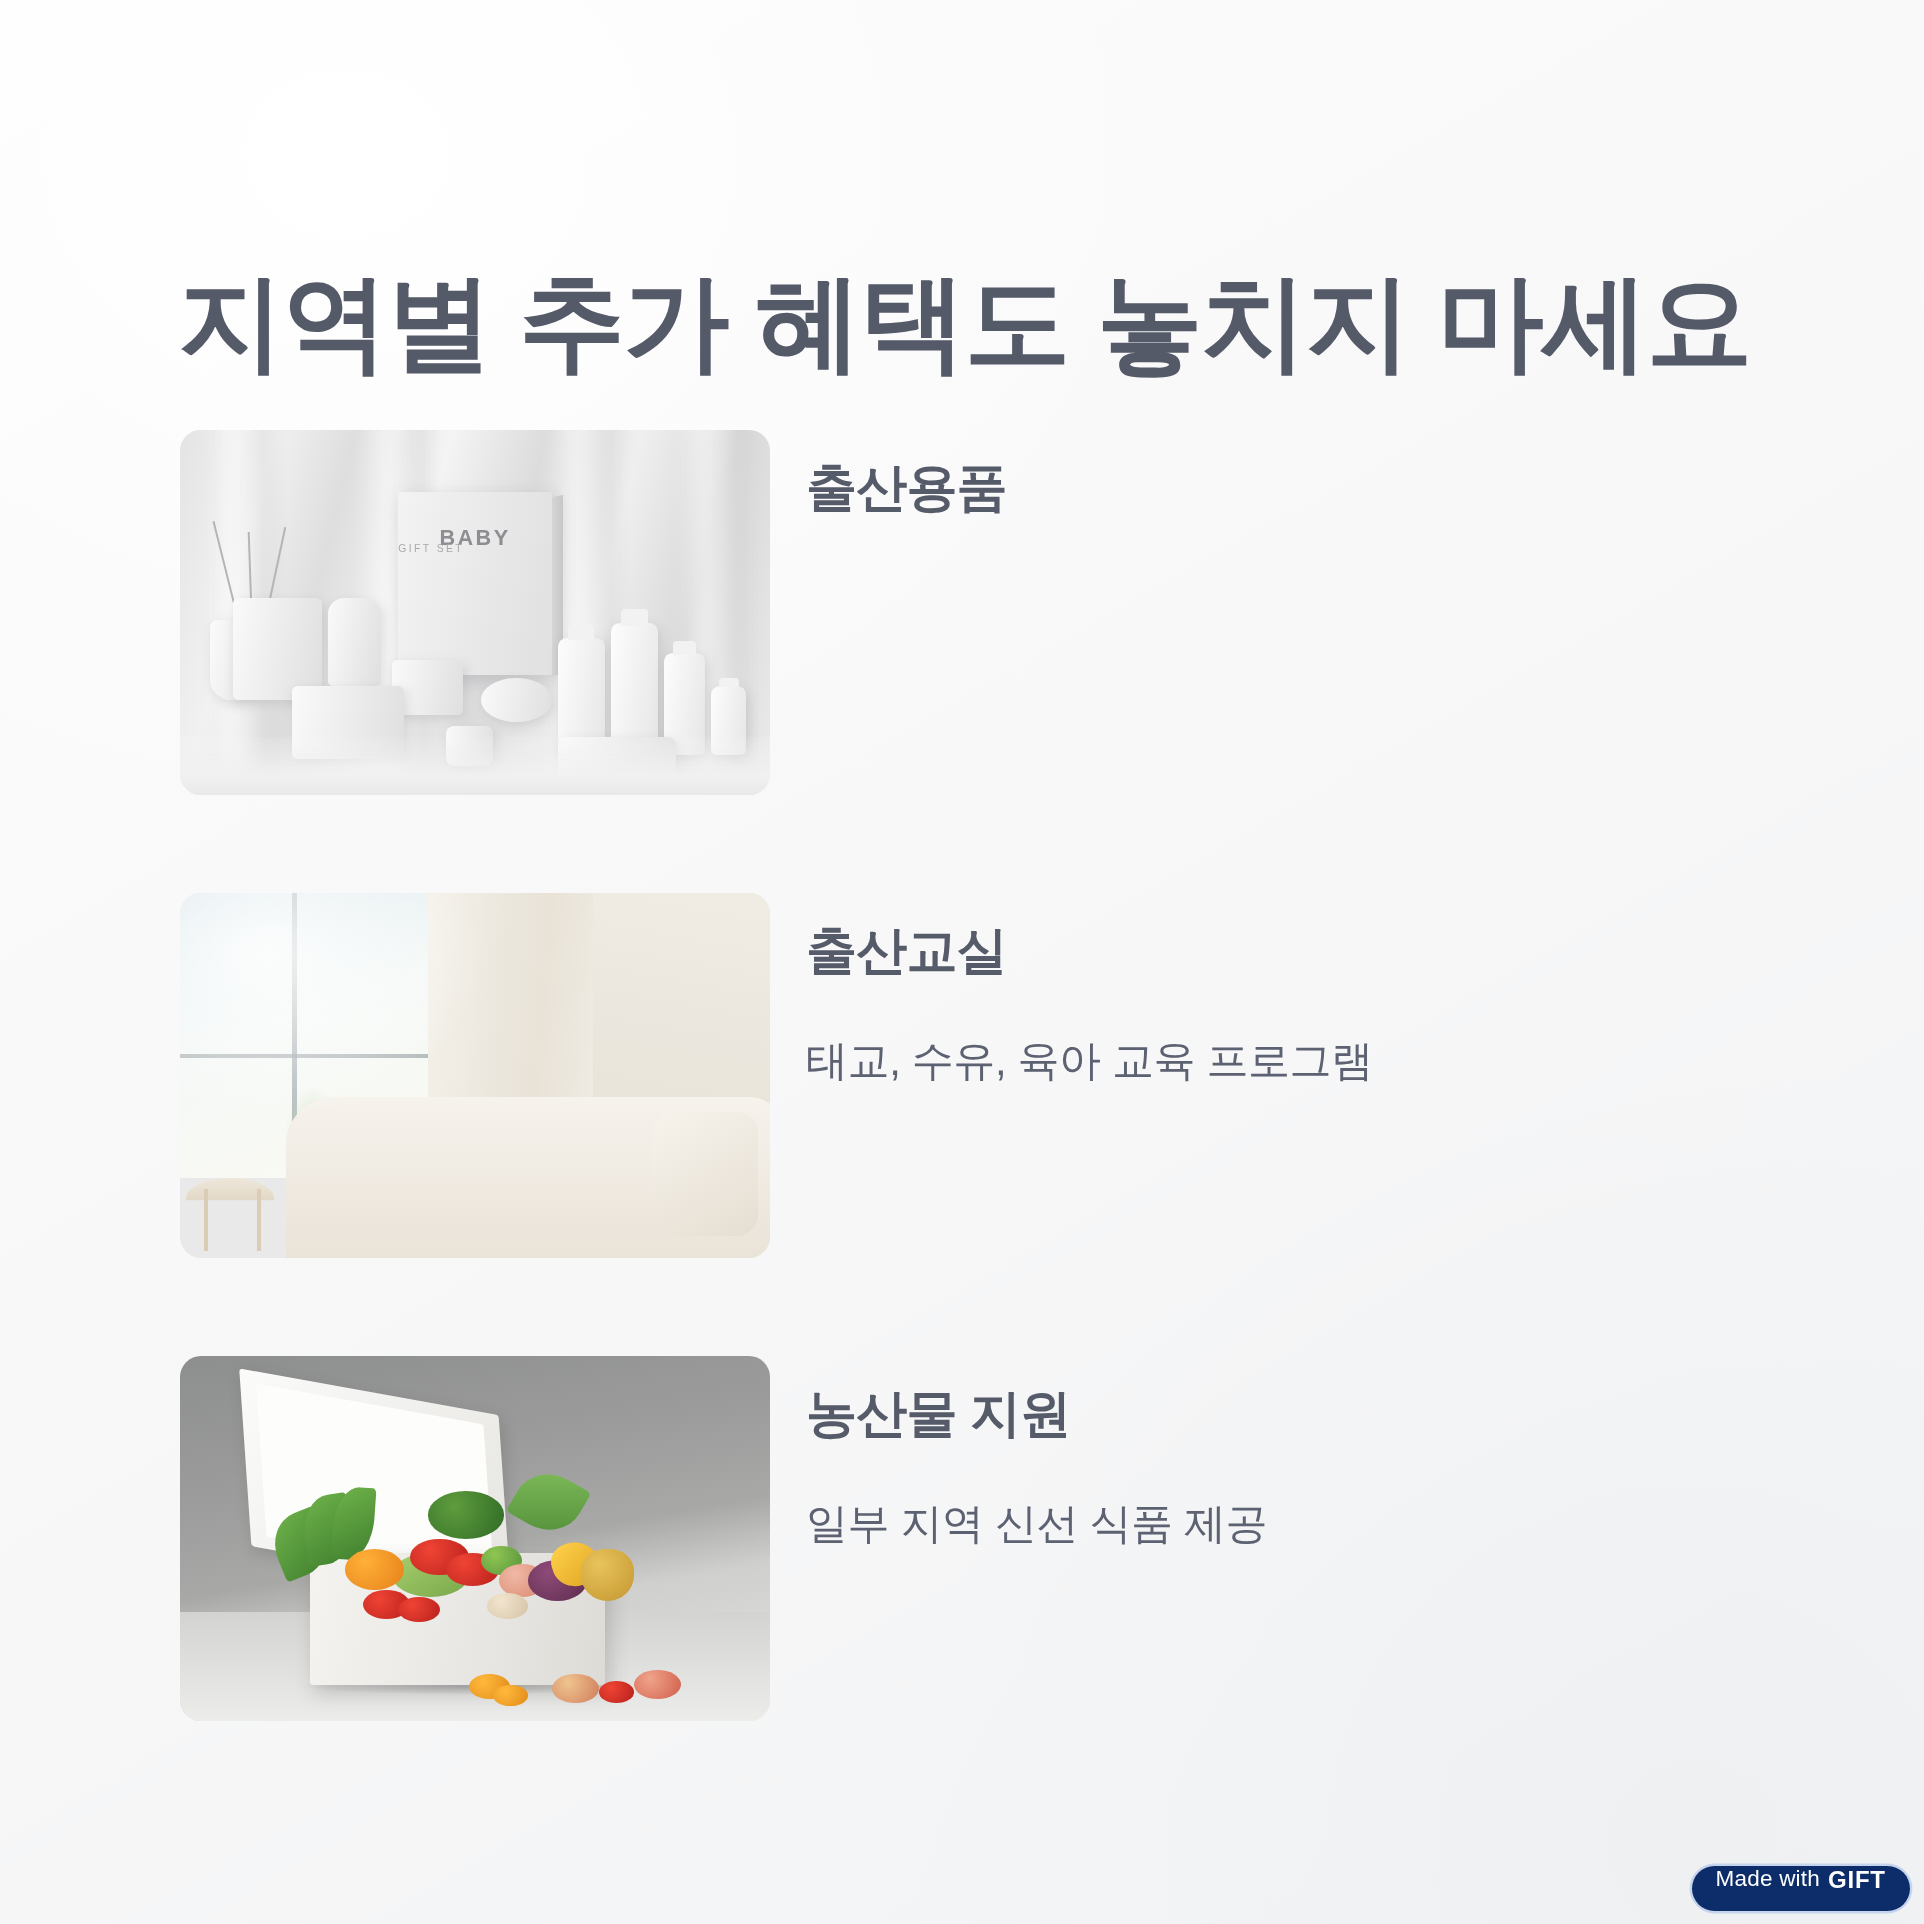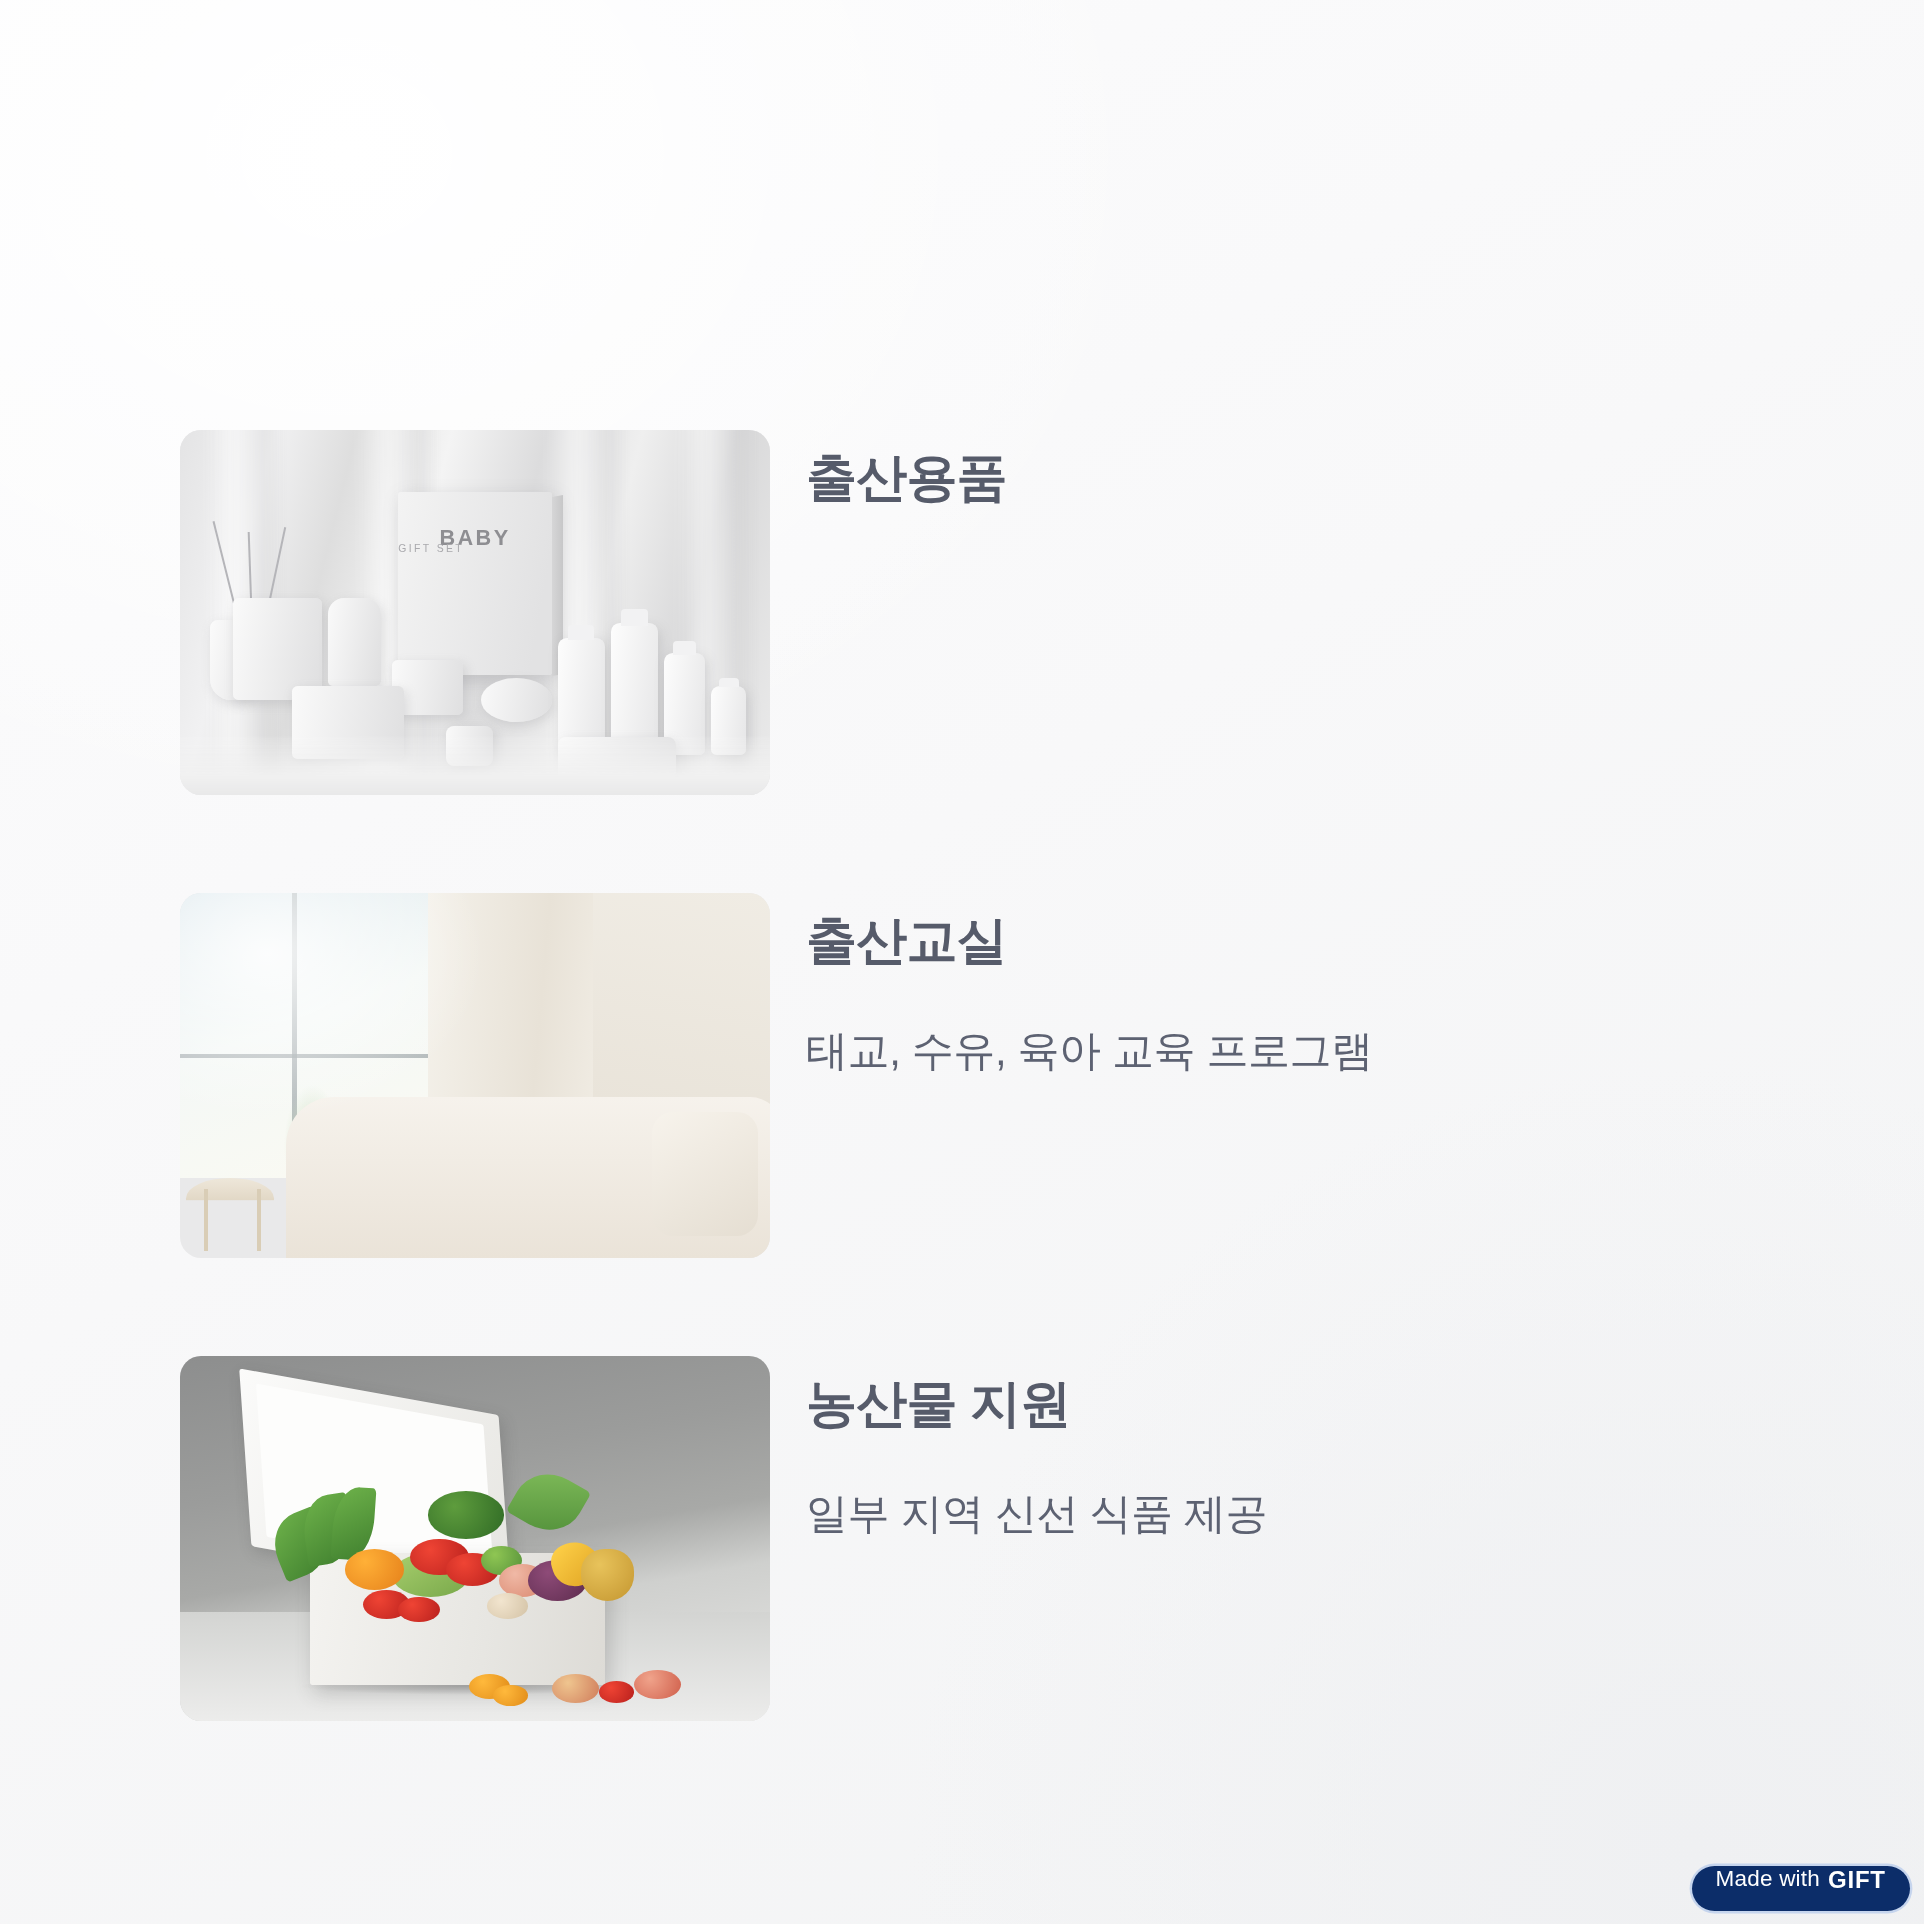--- a/index.html
+++ b/index.html
@@ -65,21 +65,21 @@
     width: 590px;
     height: 365px;
     border-radius: 21px;
     overflow: hidden;
     background: #e9e9ea;
   }
 
   .feature-text {
     position: absolute;
     left: 626px;
-    top: 0;
+    top: 10px;
     width: 922px;
     height: 365px;
   }
 
   .feature-heading {
     position: absolute;
     left: 0;
     top: 16px;
     font-size: 51px;
     font-weight: 700;
@@ -374,20 +374,21 @@
     color: #ffffff;
     font-weight: 700;
     letter-spacing: 0.8px;
   }
 </style>
 </head>
 <body>
 
 <div id="slide">
 
+  <h1 id="page-title">지역별 추가 혜택도 놓치지 마세요</h1>
 
   <div id="feature-list">
 
     <div class="feature-row row-0">
       <div class="feature-thumb">
         <div class="art art-baby">
           <div class="silkfold" style="left:4%"></div>
           <div class="silkfold" style="left:30%"></div>
           <div class="silkfold" style="left:62%"></div>
           <div class="silkfold" style="left:84%"></div>

